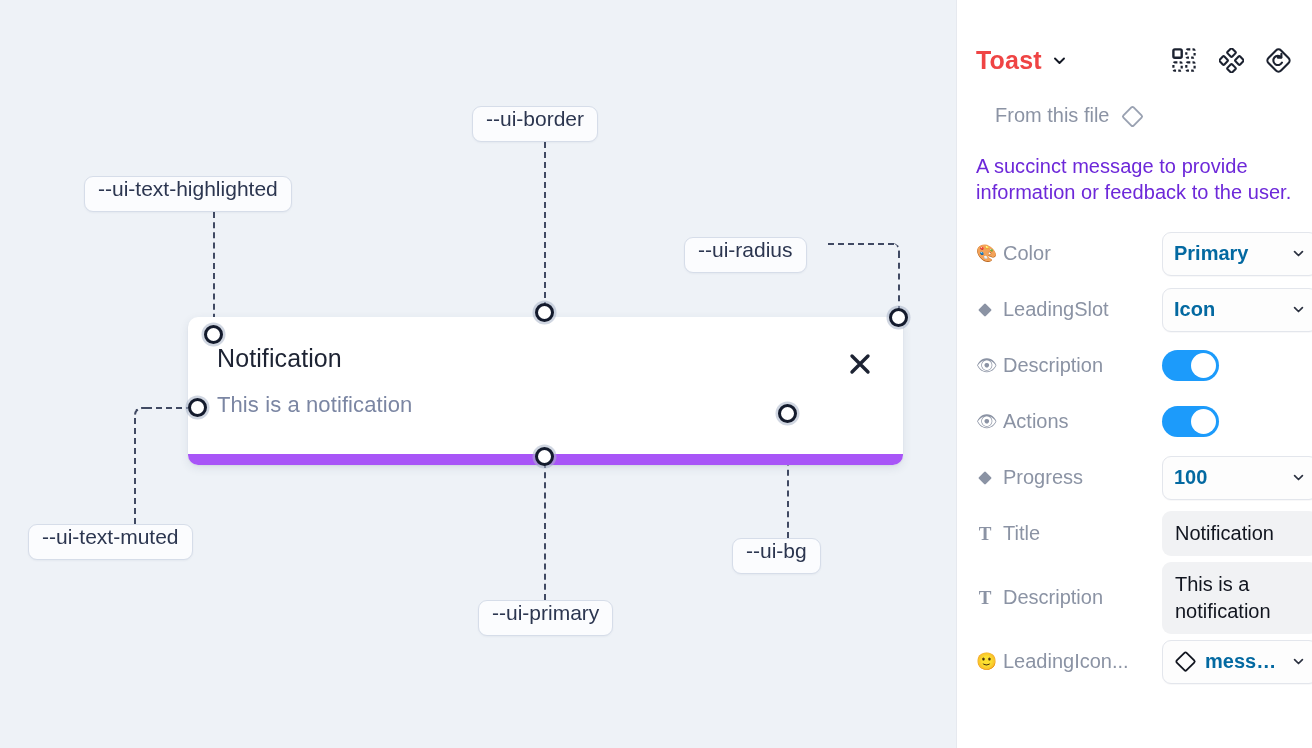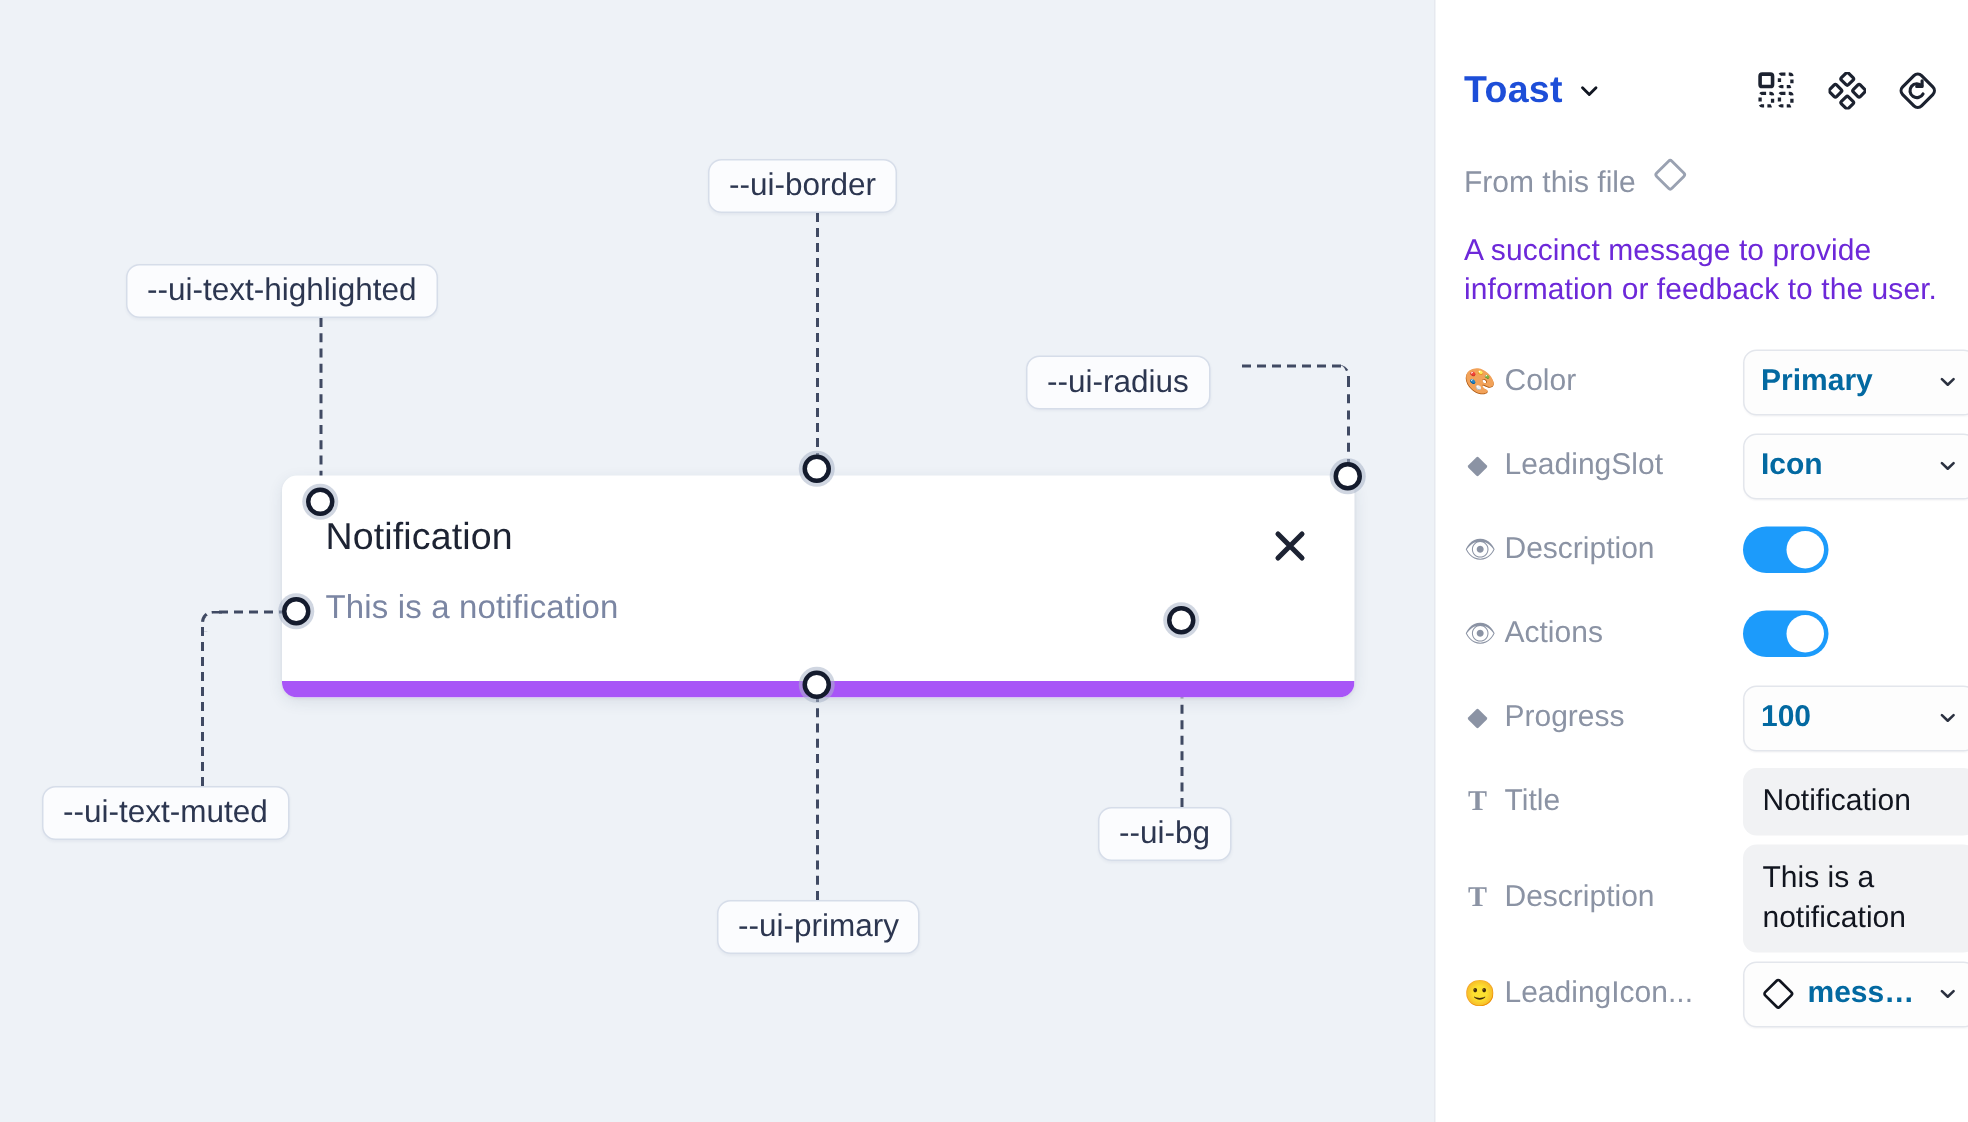--- a/index.html
+++ b/index.html
@@ -91,21 +91,21 @@
     border-radius: 50%;
     background: #ffffff;
     border: 3px solid #141b2d;
     box-shadow: 0 0 0 2.5px rgba(170,180,200,0.55);
   }
 
   
   .pill {
     position: absolute;
     display: inline-flex;
-    align-items: center;
+    align-items: flex-start;
     height: 36px;
     padding: 0 13px;
     background: #fbfcfe;
     border: 1px solid #d6dde9;
     border-radius: 9px;
     font-size: 21px;
     color: #2c3650;
     white-space: nowrap;
     box-shadow: 0 1px 2px rgba(40,55,90,0.05);
   }
@@ -117,35 +117,36 @@
     background: #ffffff;
     border-left: 1px solid #e6e9ef;
     padding: 0 19px;
   }
   .panel-header {
     display: flex; align-items: center;
     height: 56px;
     margin-top: 32px;
   }
   .panel-title {
-    font-size: 25px; font-weight: 700; color: #1d4ed8;
+    font-size: 25px; font-weight: 700; color: #ef4444;
     letter-spacing: .2px;
   }
   .panel-title-caret {
     margin-left: 9px; display: flex; align-items: center; cursor: pointer;
   }
   .panel-header-icons {
     margin-left: auto;
     display: flex; align-items: center; gap: 17px;
   }
   .hicon { width: 30px; height: 30px; display: flex; align-items: center; justify-content: center; cursor: pointer; }
 
   .from-file {
-    display: flex; align-items: flex-end; gap: 11px;
+    display: flex; align-items: flex-start; gap: 11px;
     margin-top: 16px;
+    margin-left: 19px;
   }
   .from-file-label { font-size: 20px; color: #8b93a4; }
 
   .panel-desc {
     margin-top: 20px;
     font-size: 20px;
     line-height: 1.32;
     color: #6d28d9;
     letter-spacing: .05px;
   }

